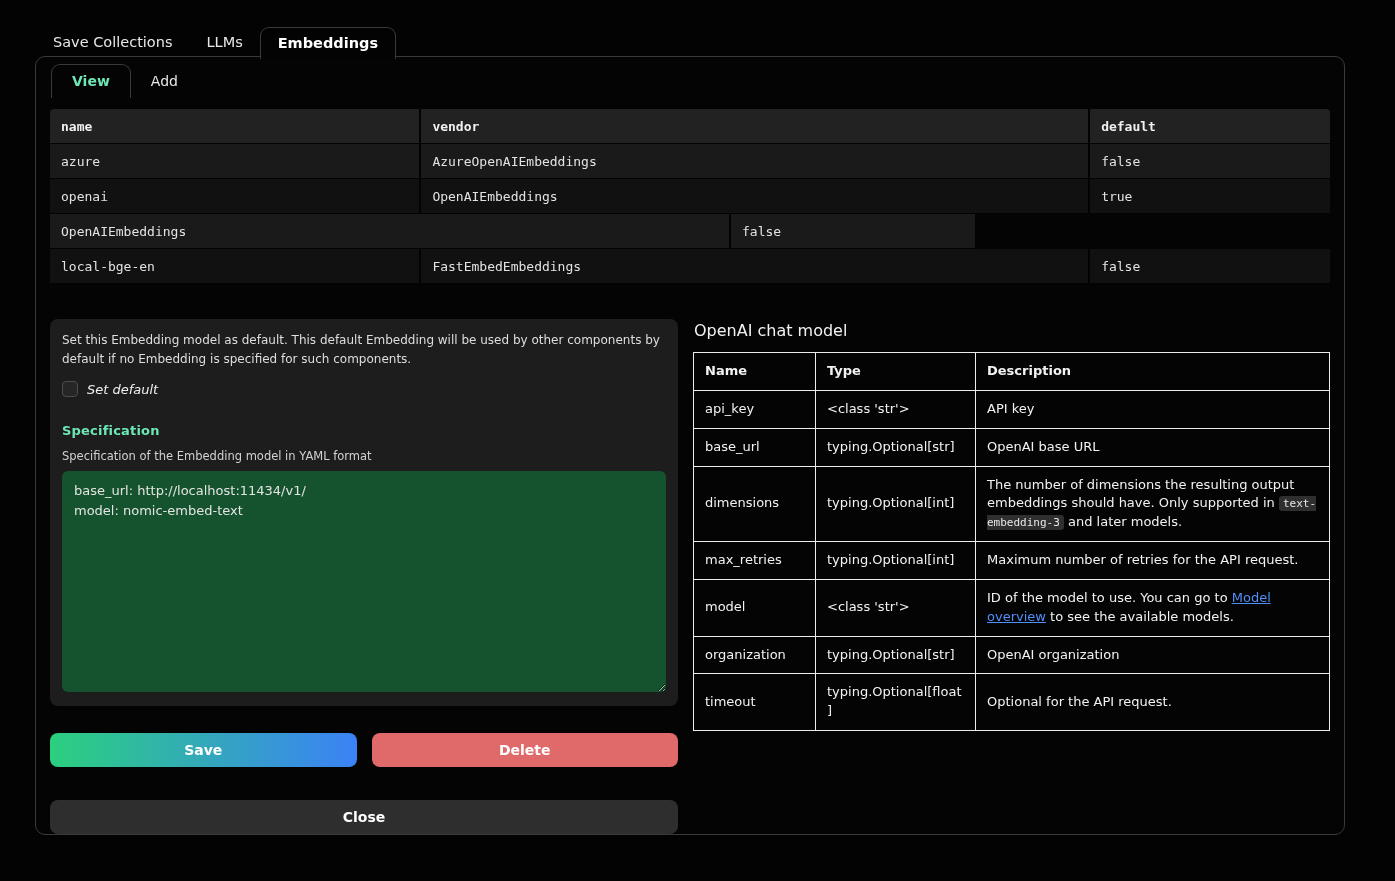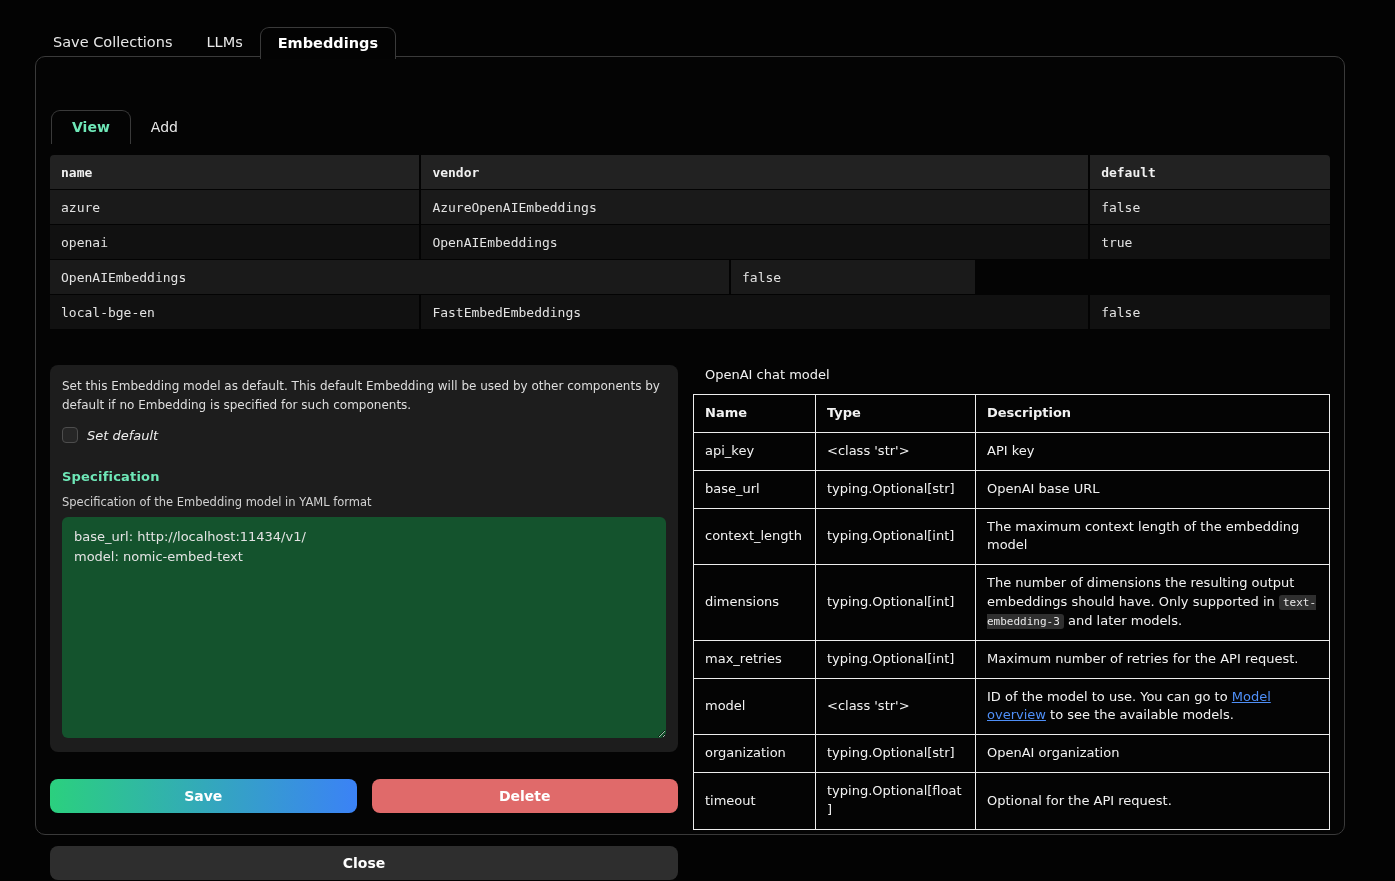--- a/index.html
+++ b/index.html
@@ -21,21 +21,21 @@
 
   
   .panel {
     position: absolute; left: 35px; top: 56px; width: 1310px; height: 779px;
     border: 1px solid #3a3a3a; border-radius: 10px; background: #040404;
   }
   .panel-body { padding: 0 14px; }
 
   
   .sub-tabs { display: flex; align-items: flex-end; margin: 7px 0 0 1px; }
-  .subtab { padding: 8px 20px 9px 20px; font-size: 14px; color: #e8e8e8; cursor: pointer; margin-top: 46px; }
+  .subtab { padding: 8px 20px 9px 20px; font-size: 14px; color: #e8e8e8; cursor: pointer; }
   .subtab.active {
     border: 1px solid #3a3a3a; border-bottom: none; border-radius: 9px 9px 0 0;
     color: #6ee7b7; font-weight: 600; background: #040404;
   }
 
   
   .emb-table { margin: 11px 0 0 0; font-family: "DejaVu Sans Mono", "Liberation Mono", monospace; font-size: 13px; }
   .erow, .ehead { display: flex; }
   .ecell, .ehcell {
     padding: 0 11px; height: 35px; display: flex; align-items: center;
@@ -83,21 +83,21 @@
   .btn {
     height: 34px; border: none; border-radius: 8px; color: #ffffff; font-size: 14px;
     font-weight: 600; cursor: pointer; font-family: inherit; display: flex;
     align-items: center; justify-content: center;
   }
   .btn-save { flex: 1; background: linear-gradient(90deg, #2bd07e 0%, #3b82f6 100%); }
   .btn-delete { flex: 1; background: #e06a6a; }
   .btn-close { width: 100%; margin-top: 33px; background: #2e2e2e; }
 
   
-  .schema-title { font-size: 13px; color: #f2f2f2; margin: 2px 0 12px 12px; }
+  .schema-title { font-size: 16px; color: #f2f2f2; margin: 2px 0 12px 1px; }
   table.schema { border-collapse: collapse; width: 100%; table-layout: fixed; }
   table.schema th, table.schema td {
     border: 1px solid #ededed; padding: 9px 11px; font-size: 13px; color: #f2f2f2;
     text-align: left; vertical-align: middle; line-height: 1.45; word-wrap: break-word;
   }
   table.schema th { font-weight: 600; }
   .col-pname { width: 122px; }
   .col-ptype { width: 160px; }
   table.schema code {
     font-family: "DejaVu Sans Mono", "Liberation Mono", monospace; font-size: 11px;
@@ -190,25 +190,20 @@
                   <td>api_key</td>
                   <td>&lt;class 'str'&gt;</td>
                   <td>API key</td>
                 </tr>
                 <tr>
                   <td>base_url</td>
                   <td>typing.Optional[str]</td>
                   <td>OpenAI base URL</td>
                 </tr>
                 <tr>
-                  <td>context_length</td>
-                  <td>typing.Optional[int]</td>
-                  <td>The maximum context length of the embedding model</td>
-                </tr>
-                <tr>
                   <td>dimensions</td>
                   <td>typing.Optional[int]</td>
                   <td><span>The number of dimensions the resulting output embeddings should have. Only supported in </span><code>text-embedding-3</code><span> and later models.</span></td>
                 </tr>
                 <tr>
                   <td>max_retries</td>
                   <td>typing.Optional[int]</td>
                   <td>Maximum number of retries for the API request.</td>
                 </tr>
                 <tr>

